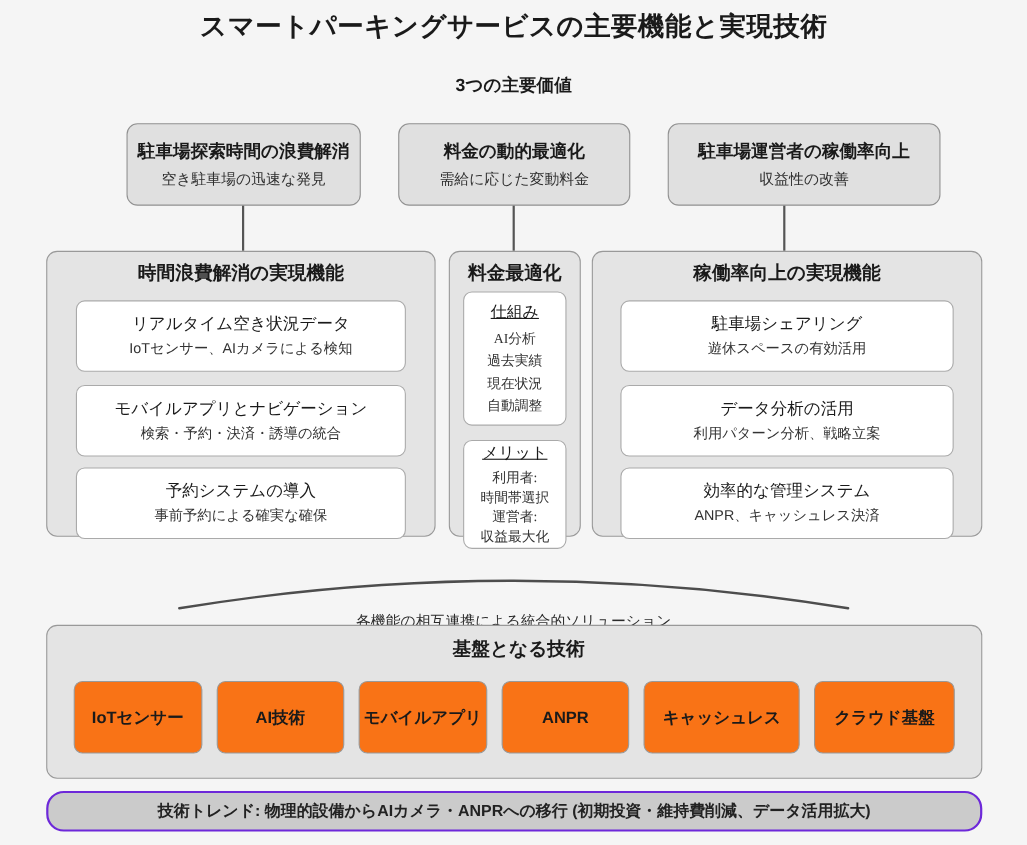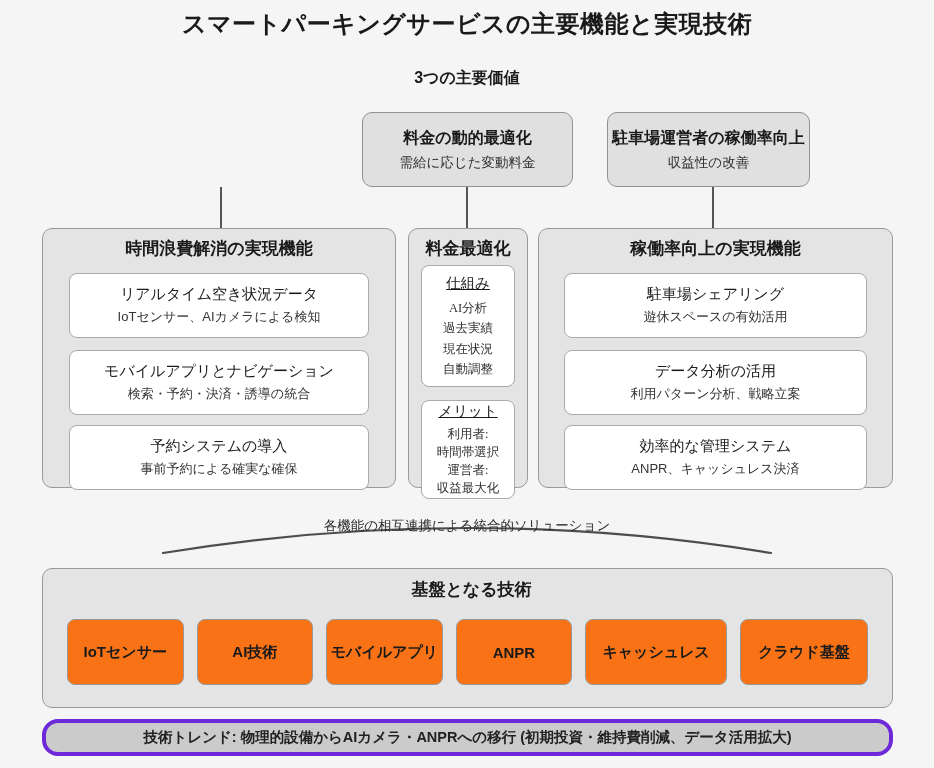--- a/index.html
+++ b/index.html
@@ -10,21 +10,21 @@
   .page-title { position: absolute; top: 8px; left: 0; width: 100%; text-align: center;
                 font-size: 24px; font-weight: bold; letter-spacing: 0.5px; }
   .page-subtitle { position: absolute; top: 68px; left: 0; width: 100%; text-align: center;
                    font-size: 16px; font-weight: bold; }
 
   .vbox { position: absolute; top: 112px; height: 75px; background: #e0e0e0;
           border: 1.5px solid #919191; border-radius: 10px;
           display: flex; flex-direction: column; align-items: center; justify-content: center; gap: 5px; }
   .vbox-1 { left: 115px; width: 213px; }
   .vbox-2 { left: 362px; width: 211px; }
-  .vbox-3 { left: 607px; width: 203px; }
+  .vbox-3 { left: 607px; width: 248px; }
   .vbox-title { font-size: 16px; font-weight: bold; color: #1a1a1a; }
   .vbox-sub { font-size: 13.5px; color: #2e2e2e; }
 
   .connector { position: absolute; top: 187px; width: 2px; height: 41px; background: #555; }
   .conn-1 { left: 220px; } .conn-2 { left: 466px; } .conn-3 { left: 712px; }
 
   .panel { position: absolute; top: 228px; height: 260px; background: #e4e4e4;
            border: 1px solid #999; border-radius: 10px; }
   .panel-left { left: 42px; width: 354px; }
   .panel-mid { left: 408px; width: 120px; }
@@ -41,48 +41,52 @@
   .card-sub { font-size: 13px; color: #333; }
 
   .mcard { position: absolute; left: 12px; width: 94px; background: #fff; border: 1px solid #aaa; border-radius: 8px;
            display: flex; flex-direction: column; align-items: center; justify-content: center; }
   .mcard-1 { top: 36px; height: 122px; gap: 2px; }
   .mcard-2 { top: 171px; height: 99px; gap: 0px; }
   .mcard-title { font-size: 14.5px; color: #1a1a1a; margin-bottom: 4px; text-decoration: underline; }
   .mline { font-size: 12.5px; color: #333; line-height: 1.45; font-family: Liberation Serif, serif; }
 
   .arc-svg { position: absolute; left: 157px; top: 519px; }
-  .arc-label { position: absolute; top: 517px; left: 0; width: 100%; text-align: center;
+  .arc-label { position: absolute; top: 556px; left: 0; width: 100%; text-align: center;
                font-size: 13.5px; color: #2b2b2b; }
 
   .foundation { position: absolute; left: 42px; top: 568px; width: 851px; height: 140px;
                 background: #e4e4e4; border: 1px solid #999; border-radius: 10px; }
   .foundation-title { position: absolute; top: 9px; left: 4px; width: 100%; text-align: center;
                       font-size: 17px; font-weight: 600; }
   .tech-row { position: absolute; left: 24px; right: 24px; top: 50px; height: 66px;
               display: flex; gap: 13px; }
   .tech-box { flex: 1; background: #f97316; border: 1px solid #999; border-radius: 8px;
               display: flex; align-items: center; justify-content: center;
               font-size: 15px; font-weight: bold; color: #1a1a1a; }
   .tech-wide { flex: 1.22; }
   .tech-semiwide { flex: 1.1; }
 
   .trend-bar { position: absolute; left: 42px; top: 719px; width: 851px; height: 37px;
-               background: #cbcbcb; border: 4px solid #6d28d9; border-radius: 16px;
+               background: #cbcbcb; border: 2px solid #6d28d9; border-radius: 16px;
                display: flex; align-items: center; justify-content: center;
                font-size: 14.5px; font-weight: 600; color: #222; text-align: right; }
 </style>
 </head>
 <body>
 
 <div class="page">
 
   <div class="page-title">スマートパーキングサービスの主要機能と実現技術</div>
   <div class="page-subtitle">3つの主要価値</div>
 
+  <div class="vbox vbox-1">
+    <div class="vbox-title">駐車場探索時間の浪費解消</div>
+    <div class="vbox-sub">空き駐車場の迅速な発見</div>
+  </div>
   <div class="vbox vbox-2">
     <div class="vbox-title">料金の動的最適化</div>
     <div class="vbox-sub">需給に応じた変動料金</div>
   </div>
   <div class="vbox vbox-3">
     <div class="vbox-title">駐車場運営者の稼働率向上</div>
     <div class="vbox-sub">収益性の改善</div>
   </div>
 
   <div class="connector conn-1"></div>

